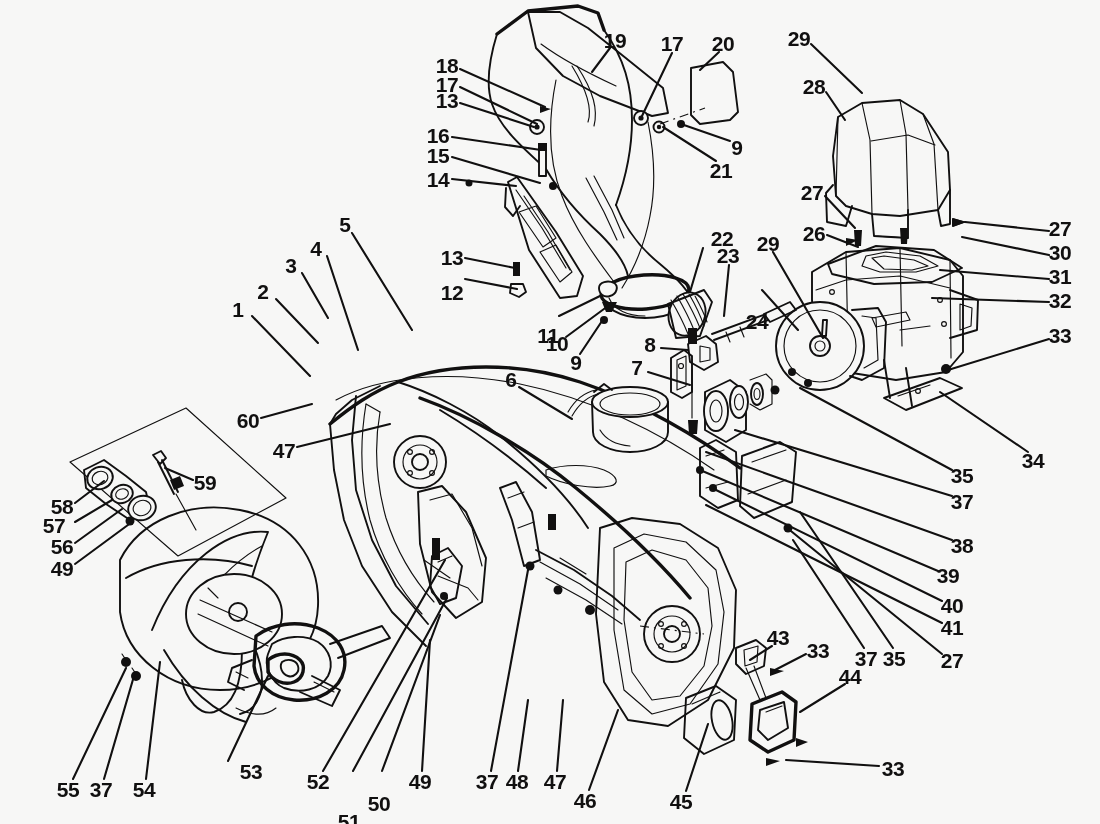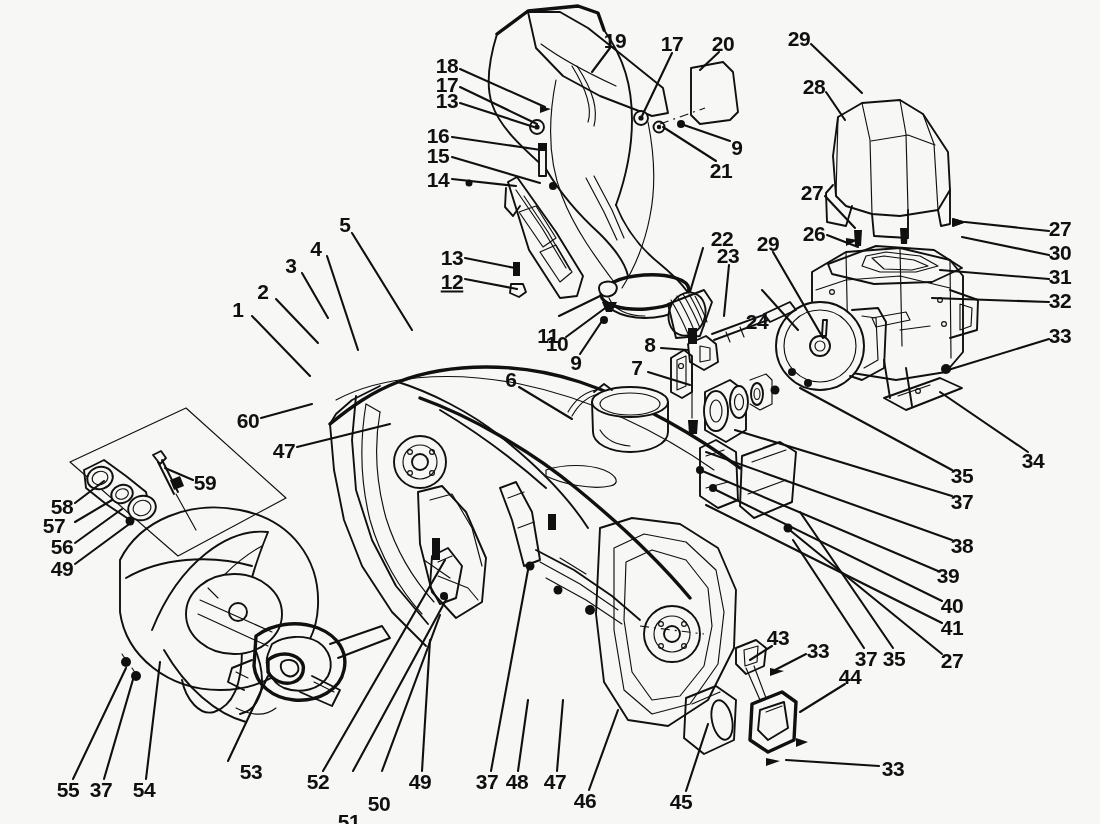--- a/index.html
+++ b/index.html
@@ -460,21 +460,21 @@
       <div class="callout" style="left: 263px; top: 291px;">2</div>
       <div class="callout" style="left: 291px; top: 265px;">3</div>
       <div class="callout" style="left: 316px; top: 248px;">4</div>
       <div class="callout" style="left: 345px; top: 224px;">5</div>
       <div class="callout" style="left: 511px; top: 379px;">6</div>
       <div class="callout" style="left: 637px; top: 367px;">7</div>
       <div class="callout" style="left: 650px; top: 344px;">8</div>
       <div class="callout" style="left: 576px; top: 362px;">9</div>
       <div class="callout" style="left: 557px; top: 343px;">10</div>
       <div class="callout" style="left: 548px; top: 335px;">11</div>
-      <div class="callout" style="left: 452px; top: 281px; text-decoration: underline;">12</div>
+      <div class="callout" style="left: 452px; top: 292px;">12</div>
       <div class="callout" style="left: 452px; top: 257px;">13</div>
       <div class="callout" style="left: 438px; top: 179px;">14</div>
       <div class="callout" style="left: 438px; top: 155px;">15</div>
       <div class="callout" style="left: 438px; top: 135px;">16</div>
       <div class="callout" style="left: 447px; top: 84px;">17</div>
       <div class="callout" style="left: 447px; top: 65px;">18</div>
       <div class="callout" style="left: 447px; top: 100px;">13</div>
       <div class="callout" style="left: 615px; top: 40px;">19</div>
       <div class="callout" style="left: 672px; top: 43px;">17</div>
       <div class="callout" style="left: 723px; top: 43px;">20</div>

